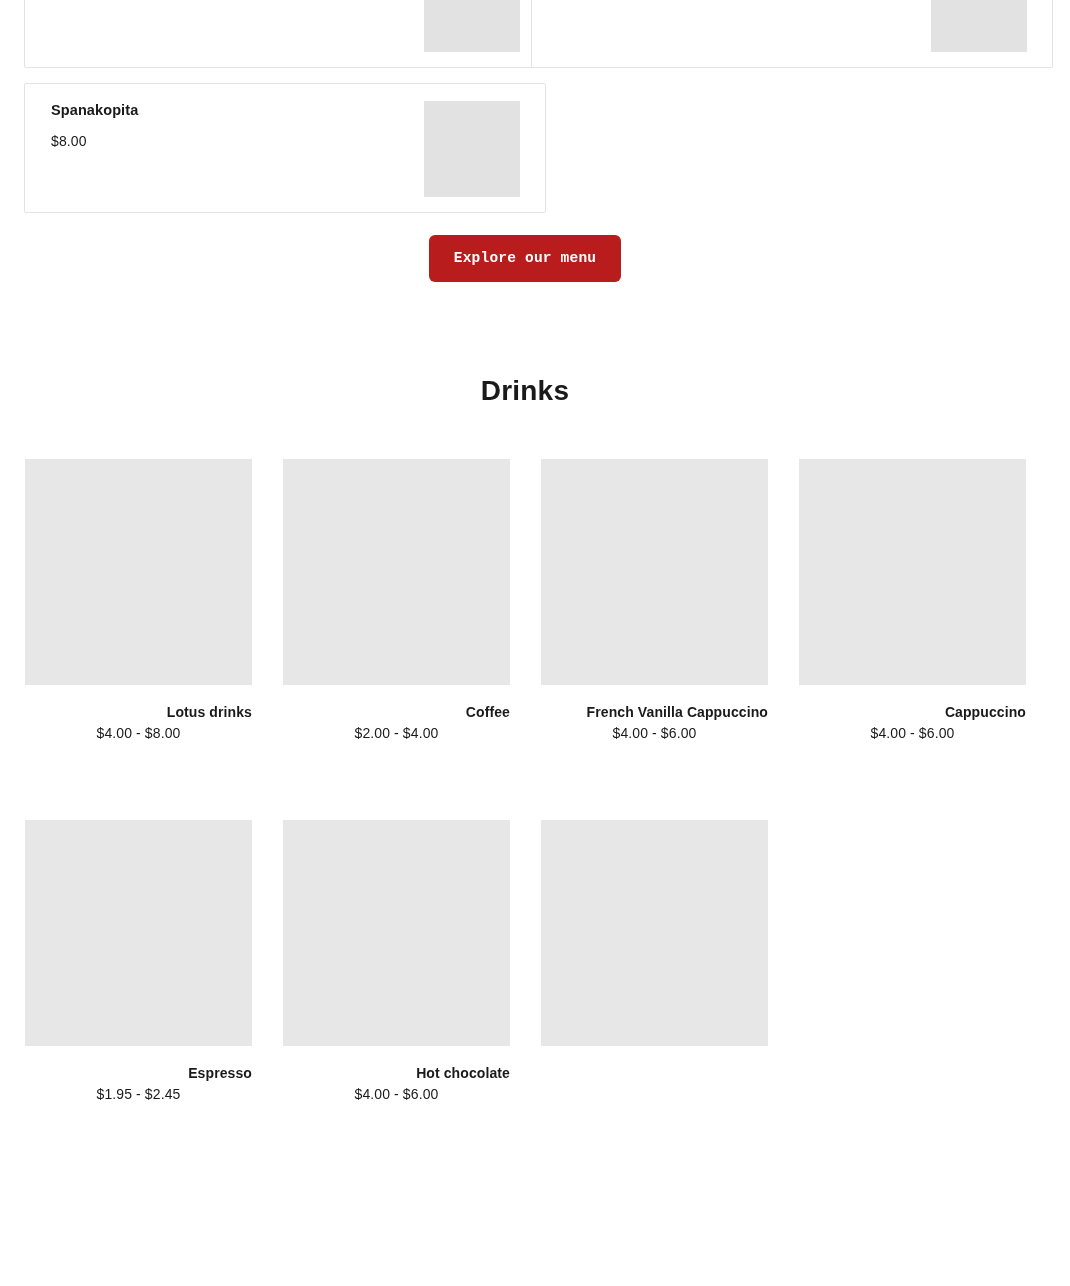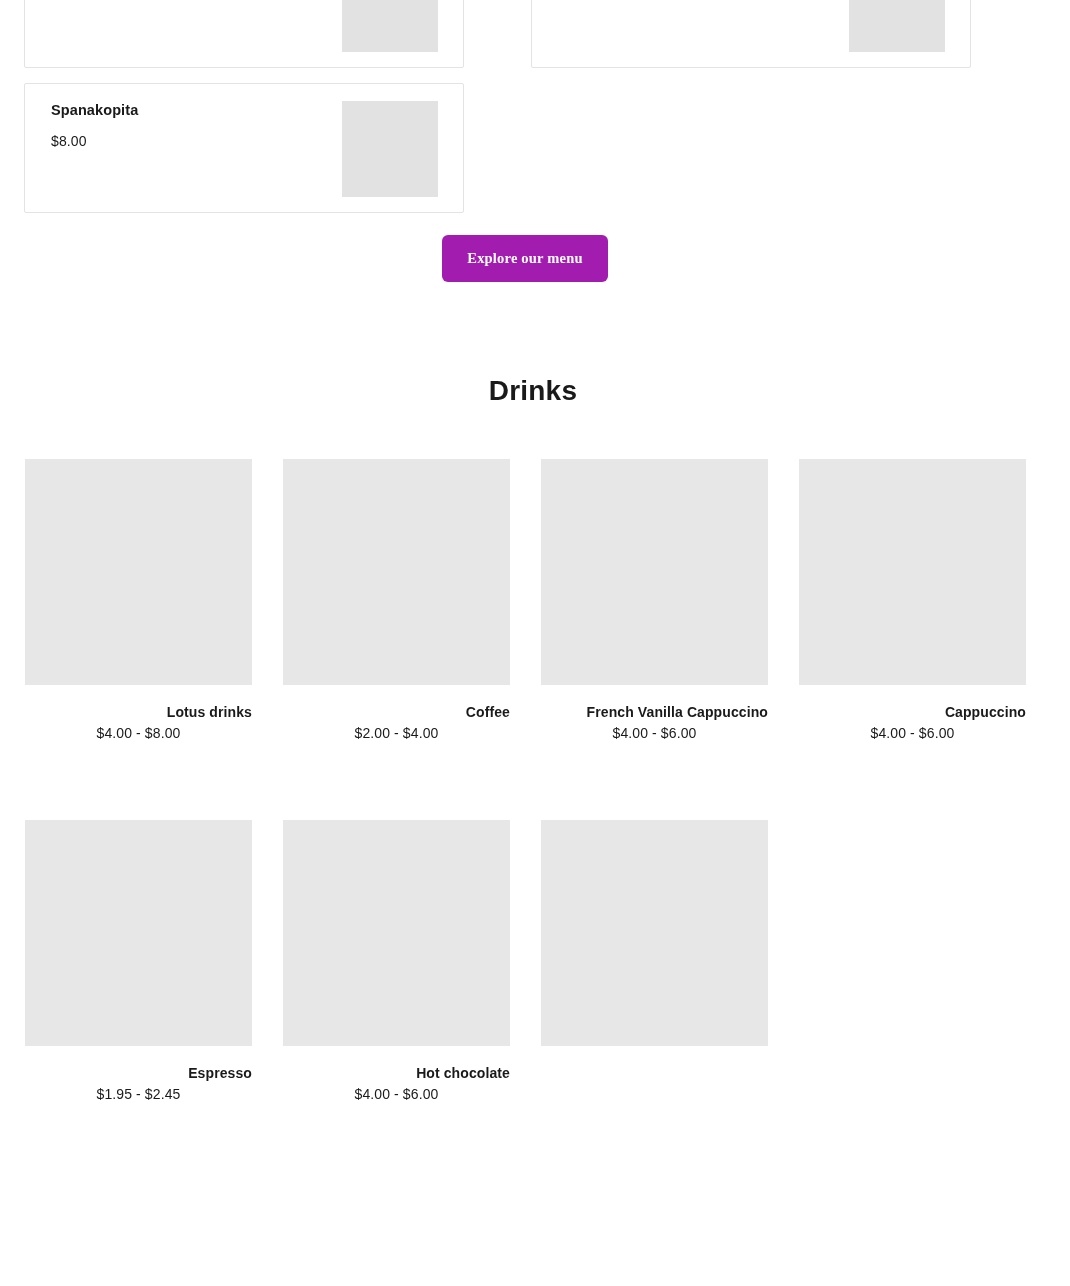--- a/index.html
+++ b/index.html
@@ -31,21 +31,21 @@
     width: 1001px;
     display: grid;
     grid-template-columns: 494px 494px;
     column-gap: 13px;
     row-gap: 15px;
   }
 
   .menu-card {
     position: relative;
     box-sizing: border-box;
-    width: 440px;
+    width: 522px;
     height: 130px;
     background: #ffffff;
     border: 1px solid #e3e3e3;
     border-radius: 2px;
     padding: 18px 0 0 26px;
   }
 
   .menu-card-title {
     font-size: 14.5px;
     font-weight: bold;
@@ -78,38 +78,38 @@
     position: absolute;
     left: 0;
     top: 235px;
     width: 1050px;
     text-align: center;
   }
 
   .explore-button {
     display: inline-block;
     box-sizing: border-box;
-    background: #a21caf;
+    background: #b91c1c;
     color: #ffffff;
     font-size: 14.5px;
     font-weight: bold;
     letter-spacing: 0.2px;
     border: none;
     border-radius: 6px;
     padding: 0 25px;
     height: 47px;
     line-height: 47px;
     cursor: pointer;
-    font-family: Liberation Serif, serif;
+    font-family: Liberation Mono, monospace;
   }
 
   
   .drinks-heading {
     position: absolute;
-    left: 8px;
+    left: 0;
     top: 375px;
     width: 1050px;
     text-align: center;
     font-size: 28px;
     font-weight: bold;
     letter-spacing: 0.2px;
     color: #1a1a1a;
     margin: 0;
   }
 

